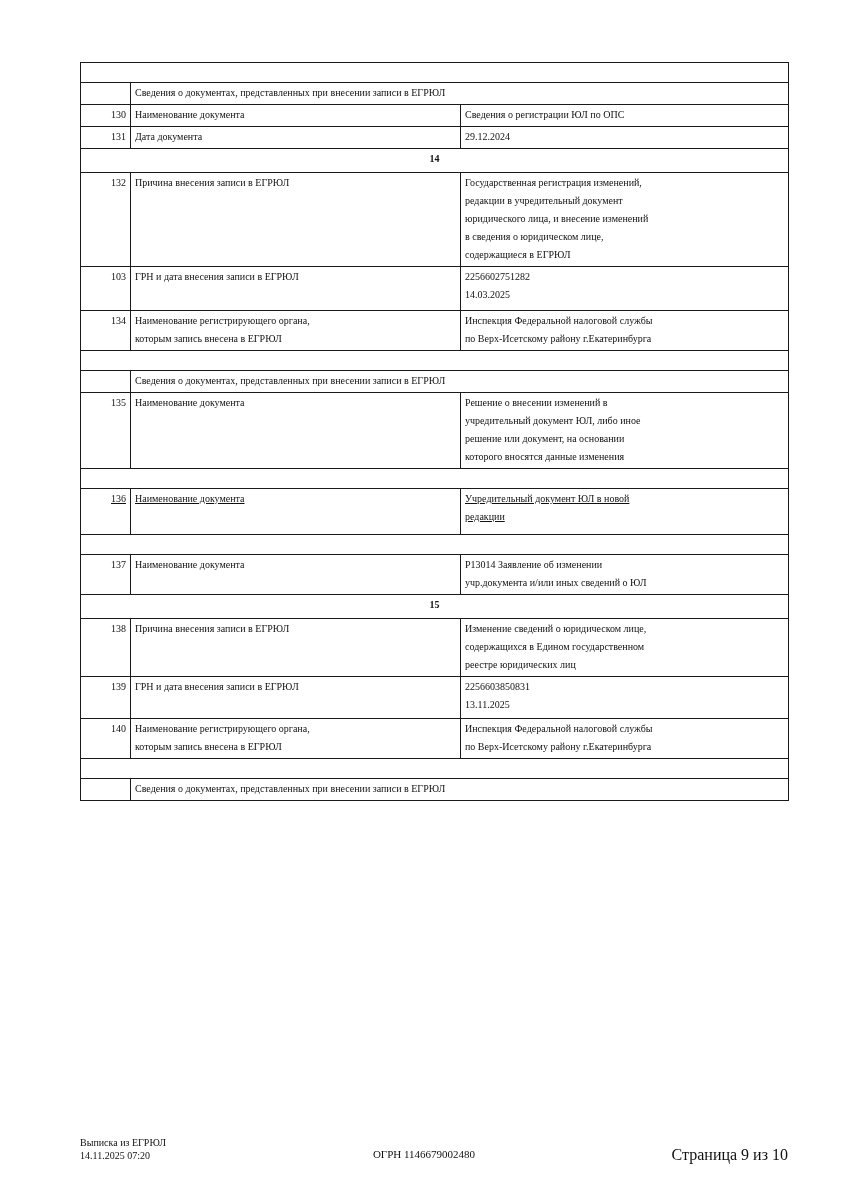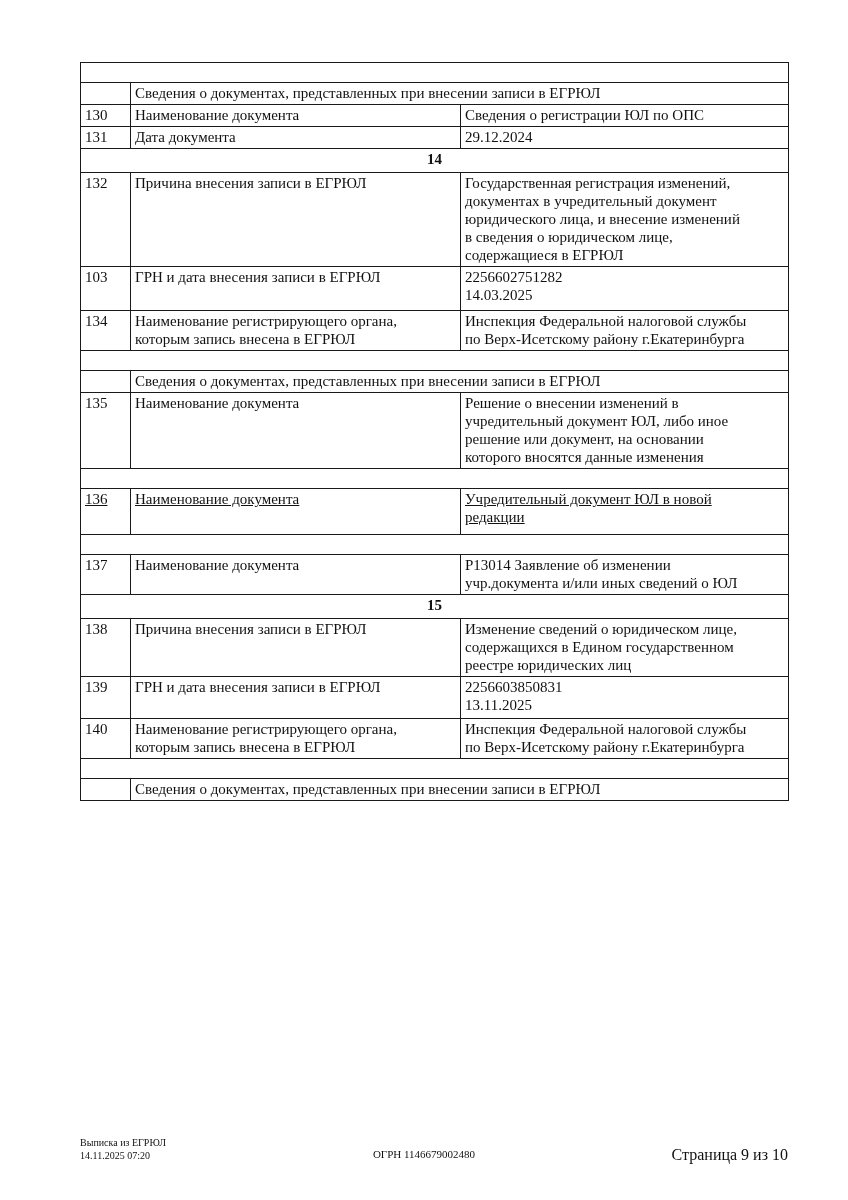--- a/index.html
+++ b/index.html
@@ -16,35 +16,35 @@
     color: #111111;
     overflow: hidden;
   }
   table.egrul {
     position: absolute;
     left: 80px;
     top: 62px;
     width: 708px;
     border-collapse: collapse;
     table-layout: fixed;
-    font-size: 15px;
+    font-size: 10px;
     line-height: 18px;
   }
   table.egrul col.c-num   { width: 50px; }
   table.egrul col.c-label { width: 330px; }
   table.egrul col.c-value { width: 328px; }
   table.egrul td {
     border: 1px solid #1a1a1a;
     vertical-align: top;
     padding: 1px 4px 2px 4px;
     white-space: pre-line;
     overflow: hidden;
   }
   td.cell-num {
-    text-align: left;
+    text-align: right;
     padding-left: 1px;
     padding-right: 1px;
   }
   tr.row-spacer td {
     height: 19px;
     padding: 0;
   }
   tr.row-section td {
     text-align: center;
     font-weight: bold;
@@ -111,21 +111,21 @@
           <td class="cell-label" colspan="1">Дата документа</td>
           <td class="cell-value" colspan="1">29.12.2024</td>
         </tr>
         <tr class="row-section">
           <td class="cell-section" colspan="3">14</td>
         </tr>
         <tr class="row-data row-num-132">
           <td class="cell-num" colspan="1">132</td>
           <td class="cell-label" colspan="1">Причина внесения записи в ЕГРЮЛ</td>
           <td class="cell-value" colspan="1">Государственная регистрация изменений,
-документах в учредительный документ
+редакции в учредительный документ
 юридического лица, и внесение изменений
 в сведения о юридическом лице,
 содержащиеся в ЕГРЮЛ</td>
         </tr>
         <tr class="row-data row-num-133">
           <td class="cell-num" colspan="1">103</td>
           <td class="cell-label" colspan="1">ГРН и дата внесения записи в ЕГРЮЛ</td>
           <td class="cell-value" colspan="1">2256602751282
 14.03.2025</td>
         </tr>

